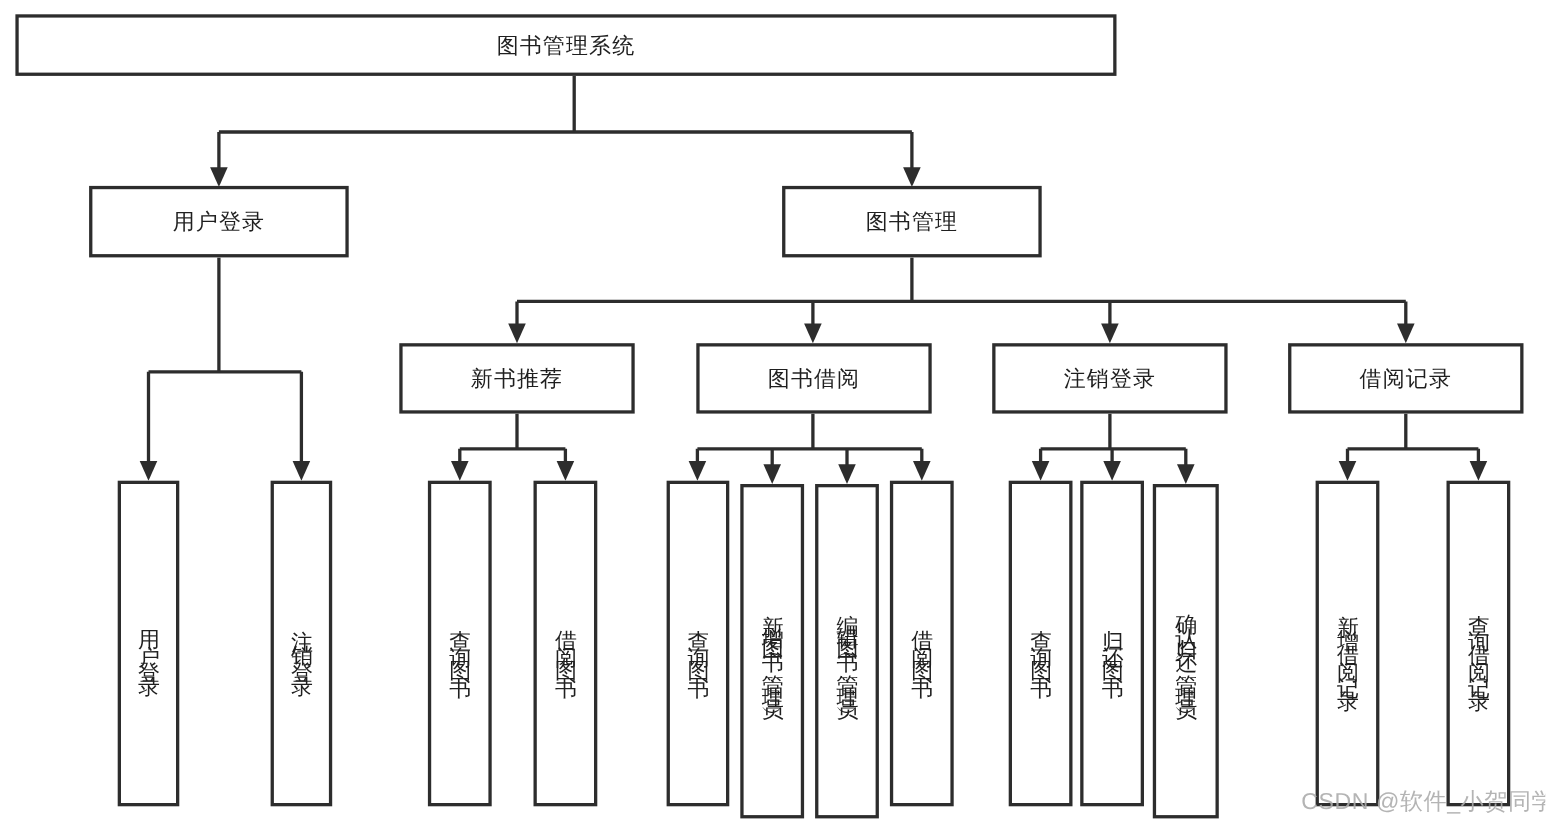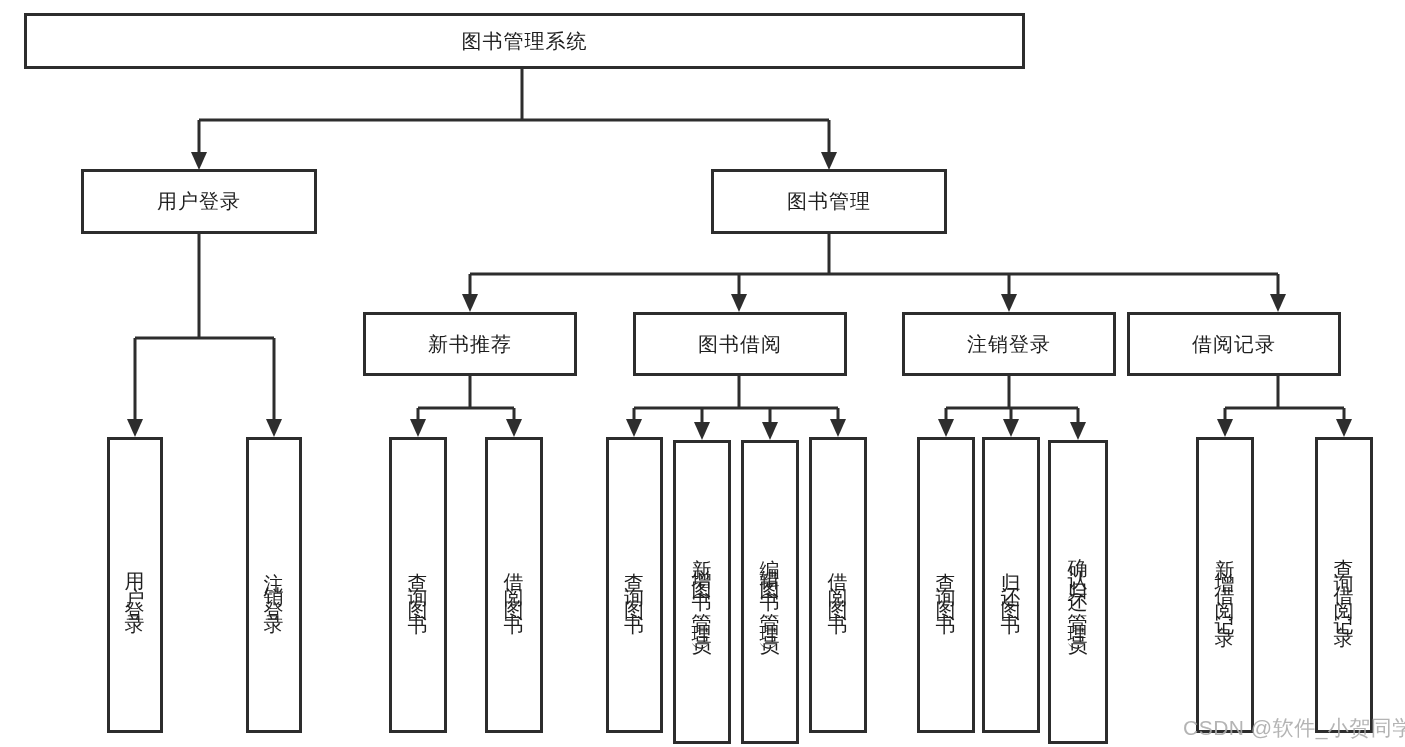--- a/index.html
+++ b/index.html
@@ -30,21 +30,21 @@
     border: 3px solid #2d2d2d;
     display: flex;
     align-items: center;
     justify-content: center;
     font-size: 20px;
     color: #1f1f1f;
     z-index: 2;
     letter-spacing: 1px;
   }
   .root {
-    left: 24px; top: 13px;
+    left: 14px; top: 13px;
     width: 1001px; height: 56px;
   }
   .lvl2 {
     top: 169px; height: 65px; width: 236px;
   }
   .lvl3 {
     top: 312px; height: 64px; width: 214px;
   }
   .vbox {
     top: 437px; height: 296px;
@@ -132,21 +132,21 @@
   </svg>
 
   <div class="box root">图书管理系统</div>
 
   <div class="box lvl2" style="left:81px;">用户登录</div>
   <div class="box lvl3" style="left:363px;">新书推荐</div>
 
   <div class="box lvl2" style="left:711px;">图书管理</div>
   <div class="box lvl3" style="left:633px;">图书借阅</div>
   <div class="box lvl3" style="left:902px;">注销登录</div>
-  <div class="box lvl3" style="left:1127px;">借阅记录</div>
+  <div class="box lvl3" style="left:1171px;">借阅记录</div>
 
   <div class="box vbox" style="left:107px;width:56px;">用户登录</div>
   <div class="box vbox" style="left:246px;width:56px;">注销登录</div>
 
   <div class="box vbox" style="left:389px;width:58px;">查询图书</div>
   <div class="box vbox" style="left:485px;width:58px;">借阅图书</div>
 
   <div class="box vbox" style="left:606px;width:57px;">查询图书</div>
   <div class="box vbox tall" style="left:673px;width:58px;">新增图书（管理员）</div>
   <div class="box vbox tall" style="left:741px;width:58px;">编辑图书（管理员）</div>

